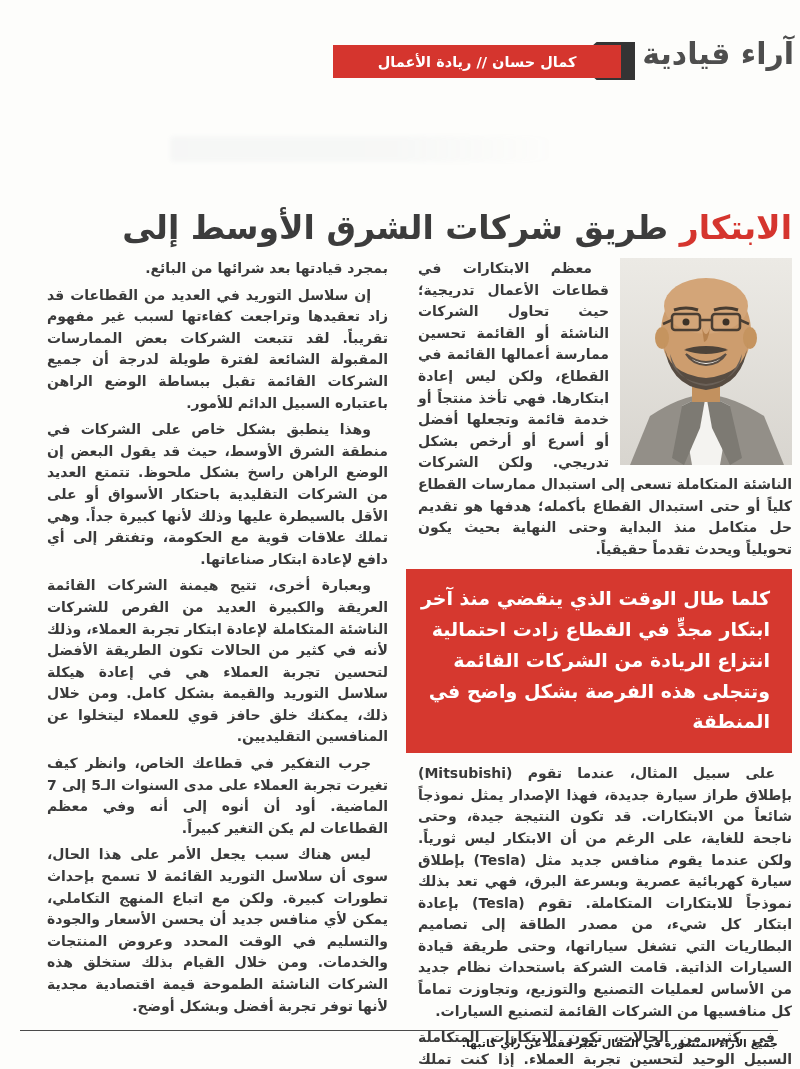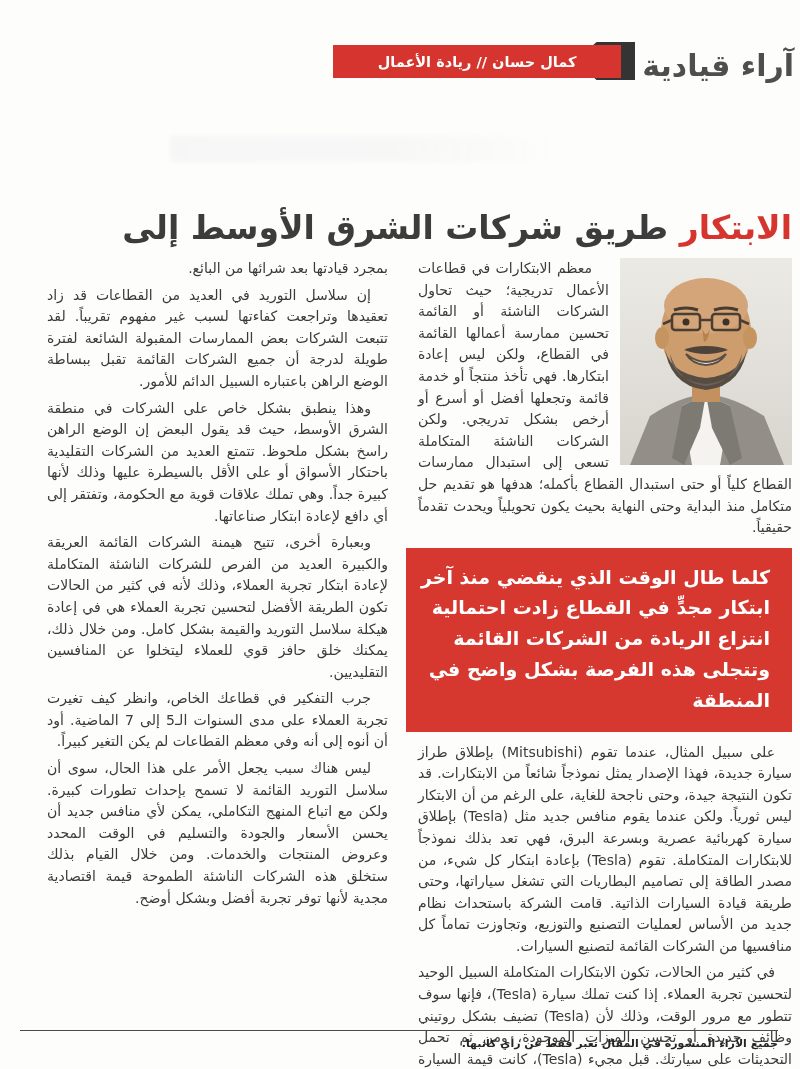--- a/index.html
+++ b/index.html
@@ -8,21 +8,21 @@
     width:800px;height:1069px;
     margin:0 auto;
     background:#fdfdfb;
     font-family:"DejaVu Sans",sans-serif;
     color:#3a3a3a;
     direction:rtl;
     overflow:hidden;
   }
   
   .masthead-title{
-    position:absolute;top:48px;right:6px;
+    position:absolute;top:36px;right:6px;
     font-size:30px;font-weight:bold;color:#4e4e4e;
     letter-spacing:1px;
   }
   .topic-arrow{
     position:absolute;left:575px;top:42px;width:60px;height:38px;
     background:#343434;
     clip-path:polygon(0 50%,36% 0,100% 0,100% 100%,36% 100%);
   }
   .topic-banner{
     position:absolute;left:333px;top:45px;width:288px;height:33px;
@@ -45,21 +45,21 @@
   
   .body-cols{
     position:absolute;top:258px;right:8px;left:35px;
     display:flex;gap:18px;align-items:flex-start;
   }
   .col{
     font-size:14px;line-height:21.6px;text-align:justify;color:#3a3a3a;
   }
   .col-right{width:386px;}
   .col-left{flex:1;}
-  .col p{margin:0 0 5px 12px;}
+  .col p{margin:0 0 5px 12px;font-weight:bold;}
   .col p.ind{text-indent:17px;}
   
   .portrait{
     float:right;width:172px;height:207px;margin-left:11px;margin-bottom:5px;
     background:#e3e1db;
   }
   .portrait svg{display:block;width:100%;height:100%;}
   
   .pull-quote{
     clear:both;

